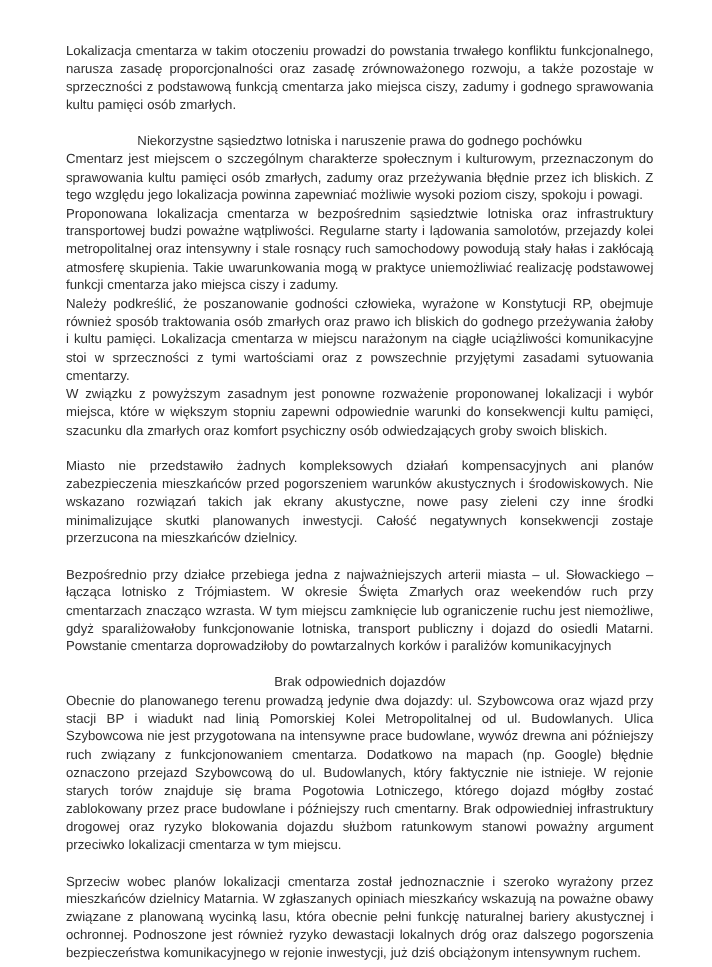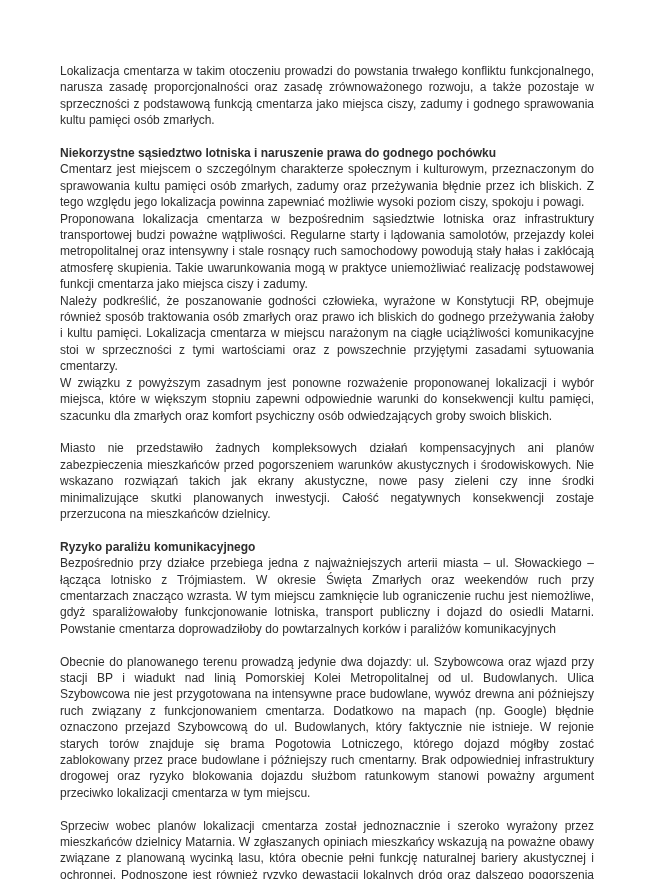--- a/index.html
+++ b/index.html
@@ -12,42 +12,42 @@
       width: 647px;
       height: 879px;
       overflow: hidden;
       font-family: "Liberation Sans", "DejaVu Sans", sans-serif;
       -webkit-font-smoothing: antialiased;
     }
     .page {
       box-sizing: border-box;
       width: 647px;
       height: 879px;
-      padding: 63px 53px 0 60px;
+      padding: 38px 53px 0 60px;
       background: #ffffff;
       color: #2e2e2e;
       font-size: 12px;
       line-height: 16.4px;
     }
     .page p {
       margin: 0;
       text-align: justify;
       text-justify: inter-word;
       word-spacing: 0.2px;
     }
     .doc-section {
       margin-top: 16.4px;
     }
     .doc-section h2 {
       margin: 0;
       font-size: 12px;
       line-height: 16.4px;
-      font-weight: bold;
+      font-weight: normal;
       color: #2e2e2e;
-      text-align: left;
+      text-align: center;
     }
   </style>
 </head>
 <body>
 
 <div class="page">
 
   <p>Lokalizacja cmentarza w takim otoczeniu prowadzi do powstania trwałego konfliktu funkcjonalnego, narusza zasadę proporcjonalności oraz zasadę zrównoważonego rozwoju, a także pozostaje w sprzeczności z podstawową funkcją cmentarza jako miejsca ciszy, zadumy i godnego sprawowania kultu pamięci osób zmarłych.</p>
 
   <section class="doc-section">
@@ -56,25 +56,25 @@
     <p>Proponowana lokalizacja cmentarza w bezpośrednim sąsiedztwie lotniska oraz infrastruktury transportowej budzi poważne wątpliwości. Regularne starty i lądowania samolotów, przejazdy kolei metropolitalnej oraz intensywny i stale rosnący ruch samochodowy powodują stały hałas i zakłócają atmosferę skupienia. Takie uwarunkowania mogą w praktyce uniemożliwiać realizację podstawowej funkcji cmentarza jako miejsca ciszy i zadumy.</p>
     <p>Należy podkreślić, że poszanowanie godności człowieka, wyrażone w Konstytucji RP, obejmuje również sposób traktowania osób zmarłych oraz prawo ich bliskich do godnego przeżywania żałoby i kultu pamięci. Lokalizacja cmentarza w miejscu narażonym na ciągłe uciążliwości komunikacyjne stoi w sprzeczności z tymi wartościami oraz z powszechnie przyjętymi zasadami sytuowania cmentarzy.</p>
     <p>W związku z powyższym zasadnym jest ponowne rozważenie proponowanej lokalizacji i wybór miejsca, które w większym stopniu zapewni odpowiednie warunki do konsekwencji kultu pamięci, szacunku dla zmarłych oraz komfort psychiczny osób odwiedzających groby swoich bliskich.</p>
   </section>
 
   <section class="doc-section">
     <p>Miasto nie przedstawiło żadnych kompleksowych działań kompensacyjnych ani planów zabezpieczenia mieszkańców przed pogorszeniem warunków akustycznych i środowiskowych. Nie wskazano rozwiązań takich jak ekrany akustyczne, nowe pasy zieleni czy inne środki minimalizujące skutki planowanych inwestycji. Całość negatywnych konsekwencji zostaje przerzucona na mieszkańców dzielnicy.</p>
   </section>
 
   <section class="doc-section">
-    <h2>Ryzyko paraliżu komunikacyjnego</h2>
     <p>Bezpośrednio przy działce przebiega jedna z najważniejszych arterii miasta – ul. Słowackiego – łącząca lotnisko z Trójmiastem. W okresie Święta Zmarłych oraz weekendów ruch przy cmentarzach znacząco wzrasta. W tym miejscu zamknięcie lub ograniczenie ruchu jest niemożliwe, gdyż sparaliżowałoby funkcjonowanie lotniska, transport publiczny i dojazd do osiedli Matarni. Powstanie cmentarza doprowadziłoby do powtarzalnych korków i paraliżów komunikacyjnych</p>
   </section>
 
   <section class="doc-section">
+    <h2>Brak odpowiednich dojazdów</h2>
     <p>Obecnie do planowanego terenu prowadzą jedynie dwa dojazdy: ul. Szybowcowa oraz wjazd przy stacji BP i wiadukt nad linią Pomorskiej Kolei Metropolitalnej od ul. Budowlanych. Ulica Szybowcowa nie jest przygotowana na intensywne prace budowlane, wywóz drewna ani późniejszy ruch związany z funkcjonowaniem cmentarza. Dodatkowo na mapach (np. Google) błędnie oznaczono przejazd Szybowcową do ul. Budowlanych, który faktycznie nie istnieje. W rejonie starych torów znajduje się brama Pogotowia Lotniczego, którego dojazd mógłby zostać zablokowany przez prace budowlane i późniejszy ruch cmentarny. Brak odpowiedniej infrastruktury drogowej oraz ryzyko blokowania dojazdu służbom ratunkowym stanowi poważny argument przeciwko lokalizacji cmentarza w tym miejscu.</p>
   </section>
 
   <section class="doc-section">
     <p>Sprzeciw wobec planów lokalizacji cmentarza został jednoznacznie i szeroko wyrażony przez mieszkańców dzielnicy Matarnia. W zgłaszanych opiniach mieszkańcy wskazują na poważne obawy związane z planowaną wycinką lasu, która obecnie pełni funkcję naturalnej bariery akustycznej i ochronnej. Podnoszone jest również ryzyko dewastacji lokalnych dróg oraz dalszego pogorszenia bezpieczeństwa komunikacyjnego w rejonie inwestycji, już dziś obciążonym intensywnym ruchem.</p>
   </section>
 
 </div>
 
 </body></html>

